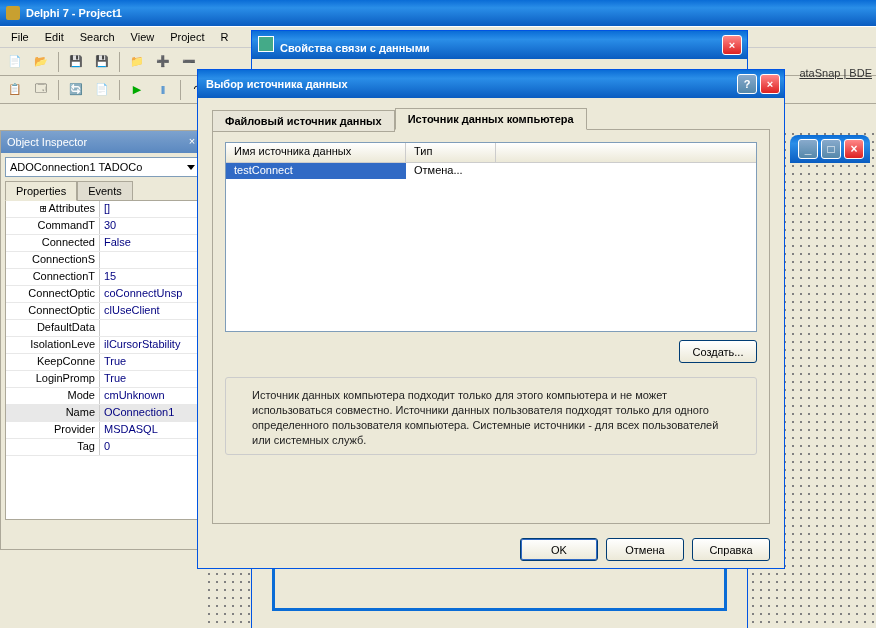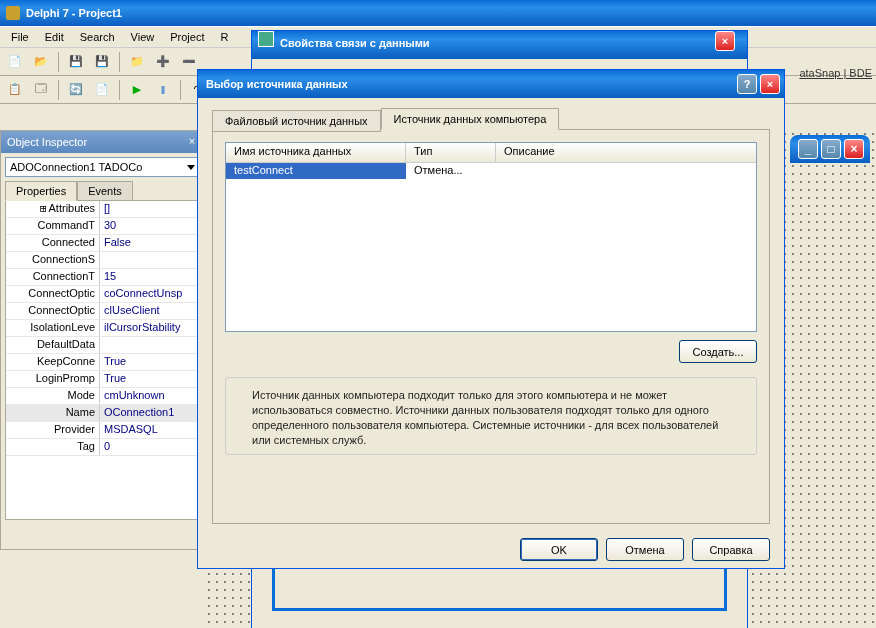--- a/index.html
+++ b/index.html
@@ -36,40 +36,40 @@
   .form-bg { position: absolute; left: 205px; top: 130px; right: 0; bottom: 0;
     background-image: radial-gradient(#808080 1px, transparent 1px);
     background-size: 8px 8px; background-color: #ece9d8; }
   .form-win { position: absolute; left: 240px; top: 135px; width: 600px; height: 490px; }
   .form-titlebar { height: 28px; background: linear-gradient(to bottom,#0a6cd6,#2a8ee8 30%,#0a5cc0); border-radius: 8px 8px 0 0; display: flex; justify-content: flex-end; padding: 4px 6px; gap: 3px; }
   .winbtn { width: 20px; height: 20px; background: linear-gradient(to bottom,#f88,#d22); border: 1px solid #fff; border-radius: 3px; display: flex; align-items: center; justify-content: center; color: #fff; font-weight: bold; font-size: 12px; }
   .winbtn.min, .winbtn.max { background: linear-gradient(to bottom,#8ac,#58a); }
 
   
   .dlg1 { position: absolute; left: 251px; top: 30px; width: 497px; height: 600px; background: #ece9d8; border: 1px solid #0054e3; }
-  .dlg1-title { height: 28px; background: linear-gradient(to bottom,#0a6cd6,#2a8ee8 30%,#0a5cc0); color: #fff; display: flex; justify-content: space-between; padding: 0 12px 0 6px; font-weight: bold; font-size: 13px; }
+  .dlg1-title { height: 28px; background: linear-gradient(to bottom,#0a6cd6,#2a8ee8 30%,#0a5cc0); color: #fff; display: flex; align-items: center; justify-content: space-between; padding: 0 5px 0 6px; font-weight: bold; font-size: 13px; }
   .closebtn { width: 20px; height: 20px; background: linear-gradient(to bottom,#f88,#d22); border: 1px solid #fff; border-radius: 3px; display: flex; align-items: center; justify-content: center; color: #fff; font-weight: bold; cursor: pointer; }
   .dlg-icon { width: 16px; height: 16px; background: #4a8; border: 1px solid #fff; margin-right: 6px; display: inline-block; }
 
   
   .dlg1-inner { position: absolute; left: 20px; top: 190px; right: 20px; height: 390px; border: 3px solid #0a6cd6; border-radius: 6px 6px 0 0; }
   .dlg1-inner-title { height: 26px; background: linear-gradient(to bottom,#0a6cd6,#0a5cc0); display: flex; justify-content: flex-end; padding: 3px 5px; }
   .dlg1-body { background: #ece9d8; padding: 12px; height: calc(100% - 26px); }
   .groupbox { border: 1px solid #ccc; border-radius: 3px; height: 60px; margin-bottom: 10px; }
   .dlg-buttons { display: flex; justify-content: center; gap: 8px; margin-top: 14px; }
   .btn { min-width: 78px; height: 23px; border: 1px solid #003c74; background: linear-gradient(to bottom,#fff,#ece9d8); border-radius: 3px; padding: 0 12px; cursor: pointer; }
   .btn.default { box-shadow: 0 0 0 1px #316ac5 inset; }
 
   
   .dlg2 { position: absolute; left: 197px; top: 69px; width: 588px; height: 500px; background: #ece9d8; border: 1px solid #0054e3; z-index: 10; }
   .dlg2-title { height: 28px; background: linear-gradient(to bottom,#0a6cd6,#2a8ee8 30%,#0a5cc0); color: #fff; display: flex; align-items: center; justify-content: space-between; padding: 0 4px 0 8px; font-weight: bold; font-size: 13px; }
   .dlg2-titlebtns { display: flex; gap: 3px; }
   .helpbtn { width: 20px; height: 20px; background: linear-gradient(to bottom,#8ac,#58a); border: 1px solid #fff; border-radius: 3px; display: flex; align-items: center; justify-content: center; color: #fff; font-weight: bold; cursor: pointer; }
   .dlg2-body { padding: 10px 14px; }
-  .tabstrip { display: flex; position: relative; }
+  .tabstrip { display: flex; position: relative; font-weight: bold; }
   .tab { padding: 4px 12px; border: 1px solid #aca899; background: #ece9d8; position: relative; cursor: pointer; }
   .tab.active { background: #ece9d8; border-bottom: 1px solid #ece9d8; z-index: 2; }
   .tab:not(.active) { top: 2px; background: #e8e5d8; }
   .tabpanel { border: 1px solid #aca899; padding: 12px; margin-top: -1px; height: 395px; }
   .listview { border: 1px solid #7f9db9; background: #fff; height: 190px; position: relative; }
   .lv-header { display: flex; background: linear-gradient(to bottom,#fff,#ece9d8); border-bottom: 1px solid #ccc; height: 20px; }
   .lv-col { padding: 2px 8px; border-right: 1px solid #ccc; }
   .lv-col.c1 { width: 180px; }
   .lv-col.c2 { width: 90px; }
   .lv-col.c3 { flex: 1; border-right: none; }
@@ -171,26 +171,26 @@
       </div>
       <div class="prop-row">
         <div class="prop-name">ConnectOptic</div>
         <div class="prop-val">coConnectUnsp</div>
       </div>
       <div class="prop-row">
         <div class="prop-name">ConnectOptic</div>
         <div class="prop-val">clUseClient</div>
       </div>
       <div class="prop-row">
+        <div class="prop-name">DefaultData</div>
+        <div class="prop-val"></div>
+      </div>
+      <div class="prop-row">
         <div class="prop-name">IsolationLeve</div>
         <div class="prop-val">ilCursorStability</div>
-      </div>
-      <div class="prop-row">
-        <div class="prop-name">DefaultData</div>
-        <div class="prop-val"></div>
       </div>
       <div class="prop-row">
         <div class="prop-name">KeepConne</div>
         <div class="prop-val">True</div>
       </div>
       <div class="prop-row">
         <div class="prop-name">LoginPromp</div>
         <div class="prop-val">True</div>
       </div>
       <div class="prop-row">
@@ -246,21 +246,20 @@
   <div class="dlg2-body">
     <div class="tabstrip">
       <div class="tab">Файловый источник данных</div>
       <div class="tab active">Источник данных компьютера</div>
     </div>
     <div class="tabpanel">
       <div class="listview">
         <div class="lv-header">
           <div class="lv-col c1">Имя источника данных</div>
           <div class="lv-col c2">Тип</div>
-          <div class="lv-col c3">Описание</div>
         </div>
         <div id="lvrows">
             <div class="lv-row">
               <div class="lv-cell c1 sel">testConnect</div>
               <div class="lv-cell c2">Отмена...</div>
               <div class="lv-cell c3"></div>
             </div>
           </div>
       </div>
       <div class="create-btn-row">

